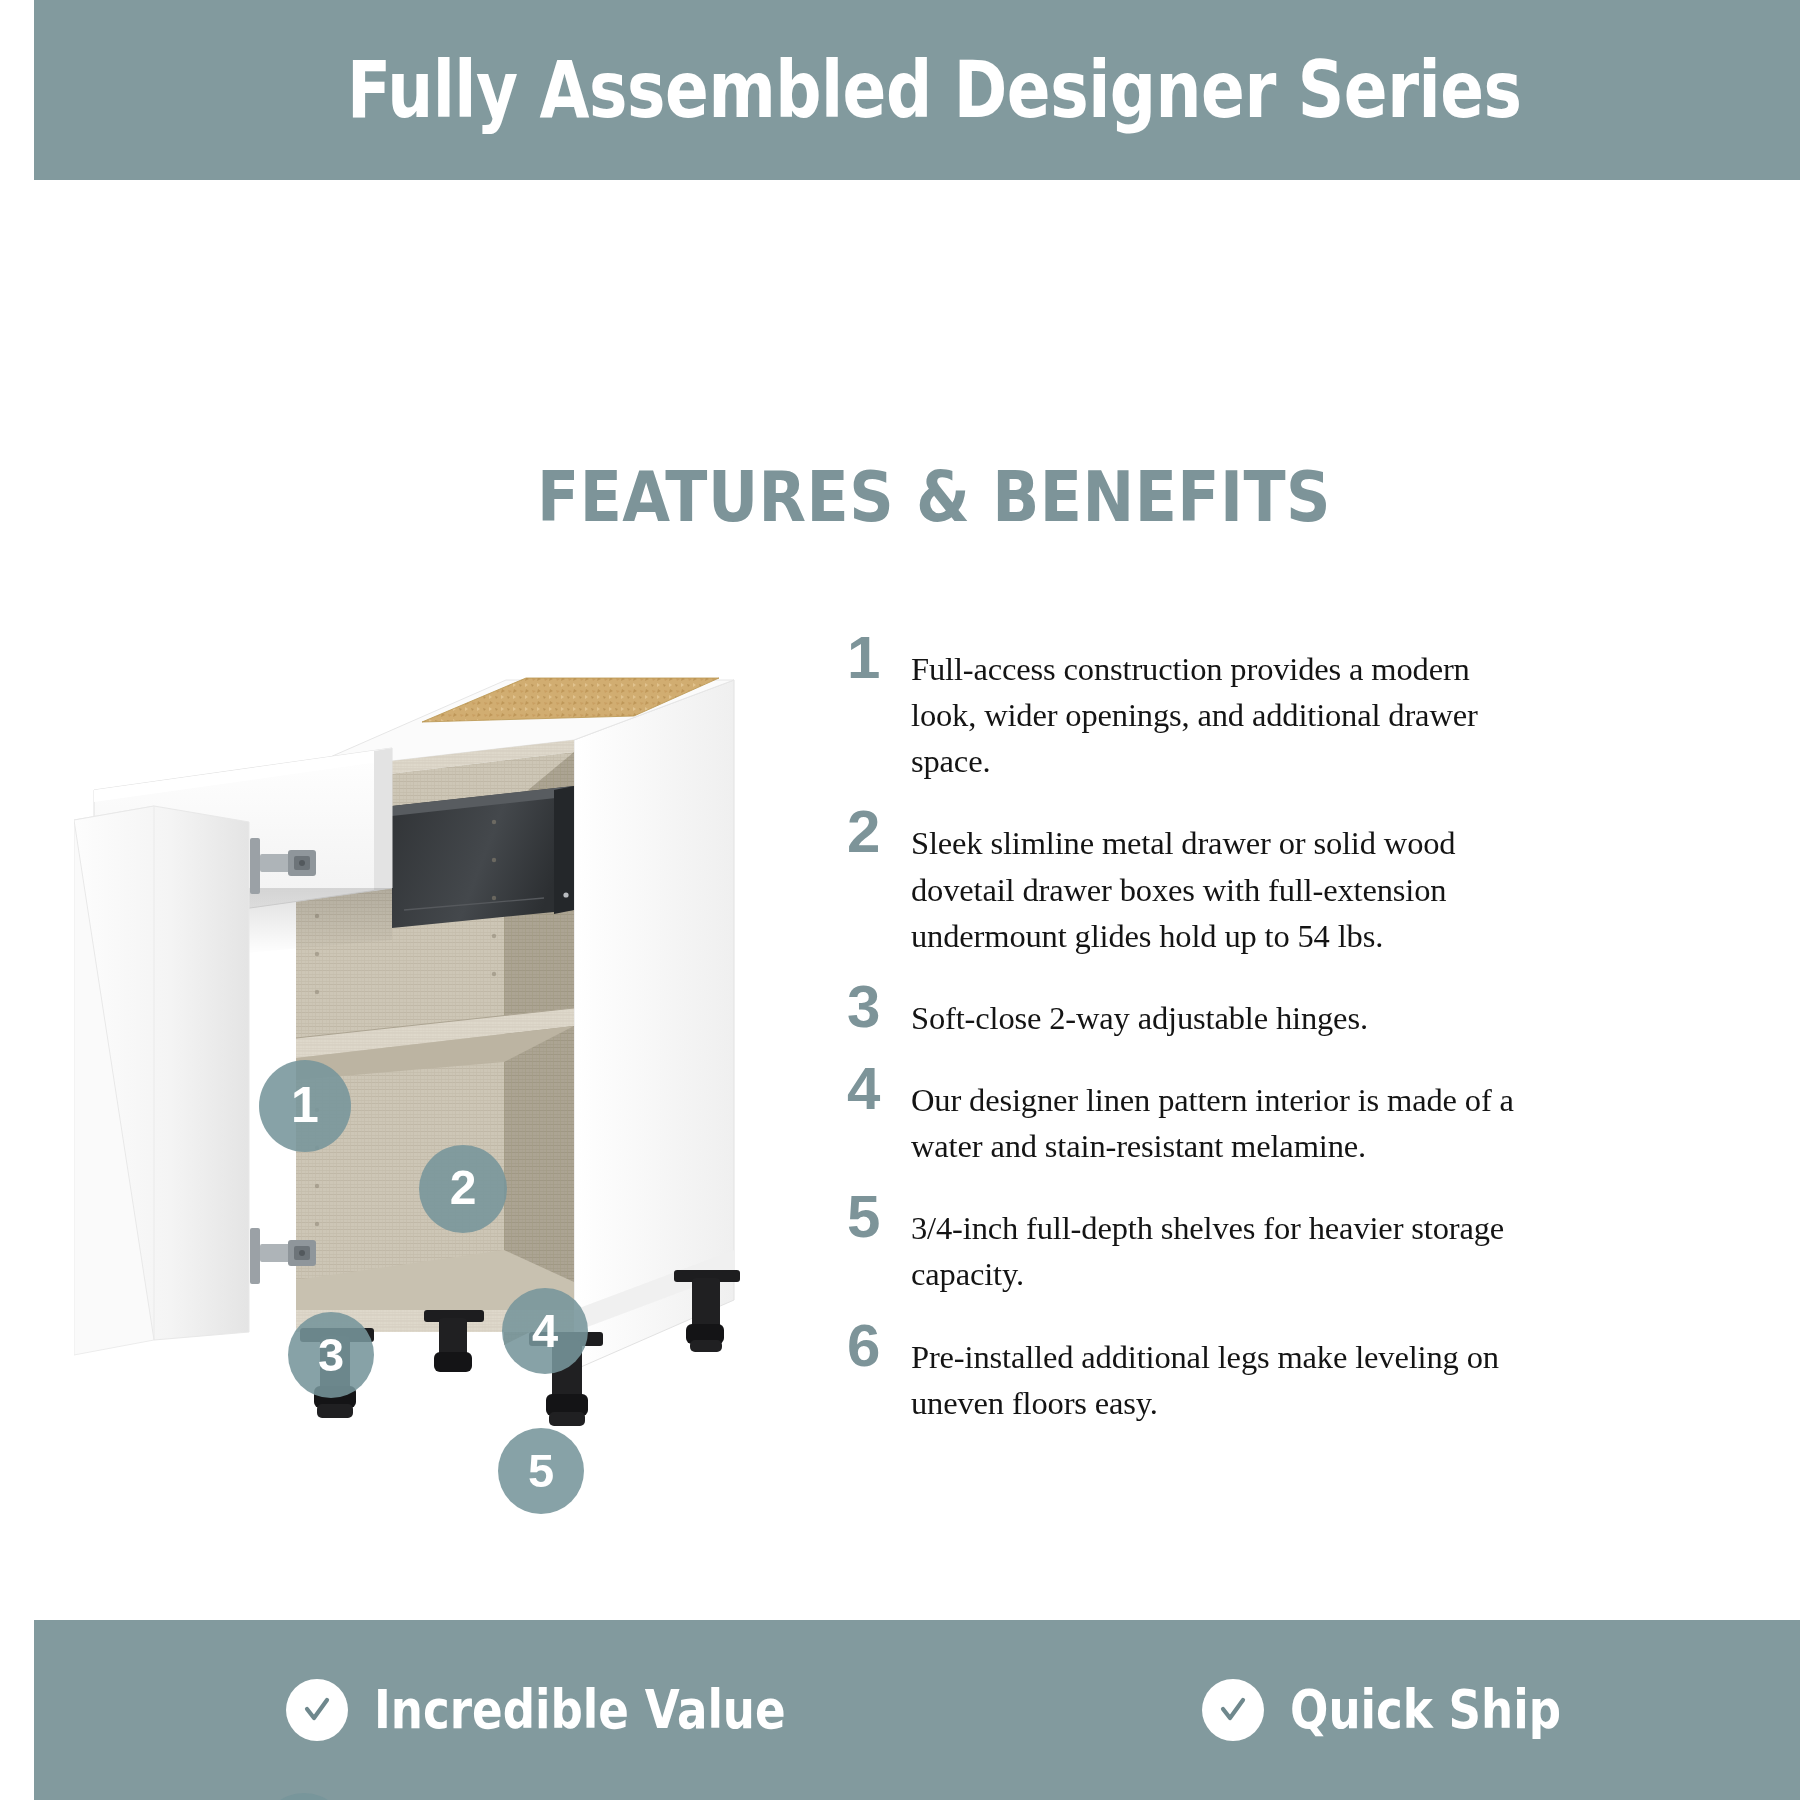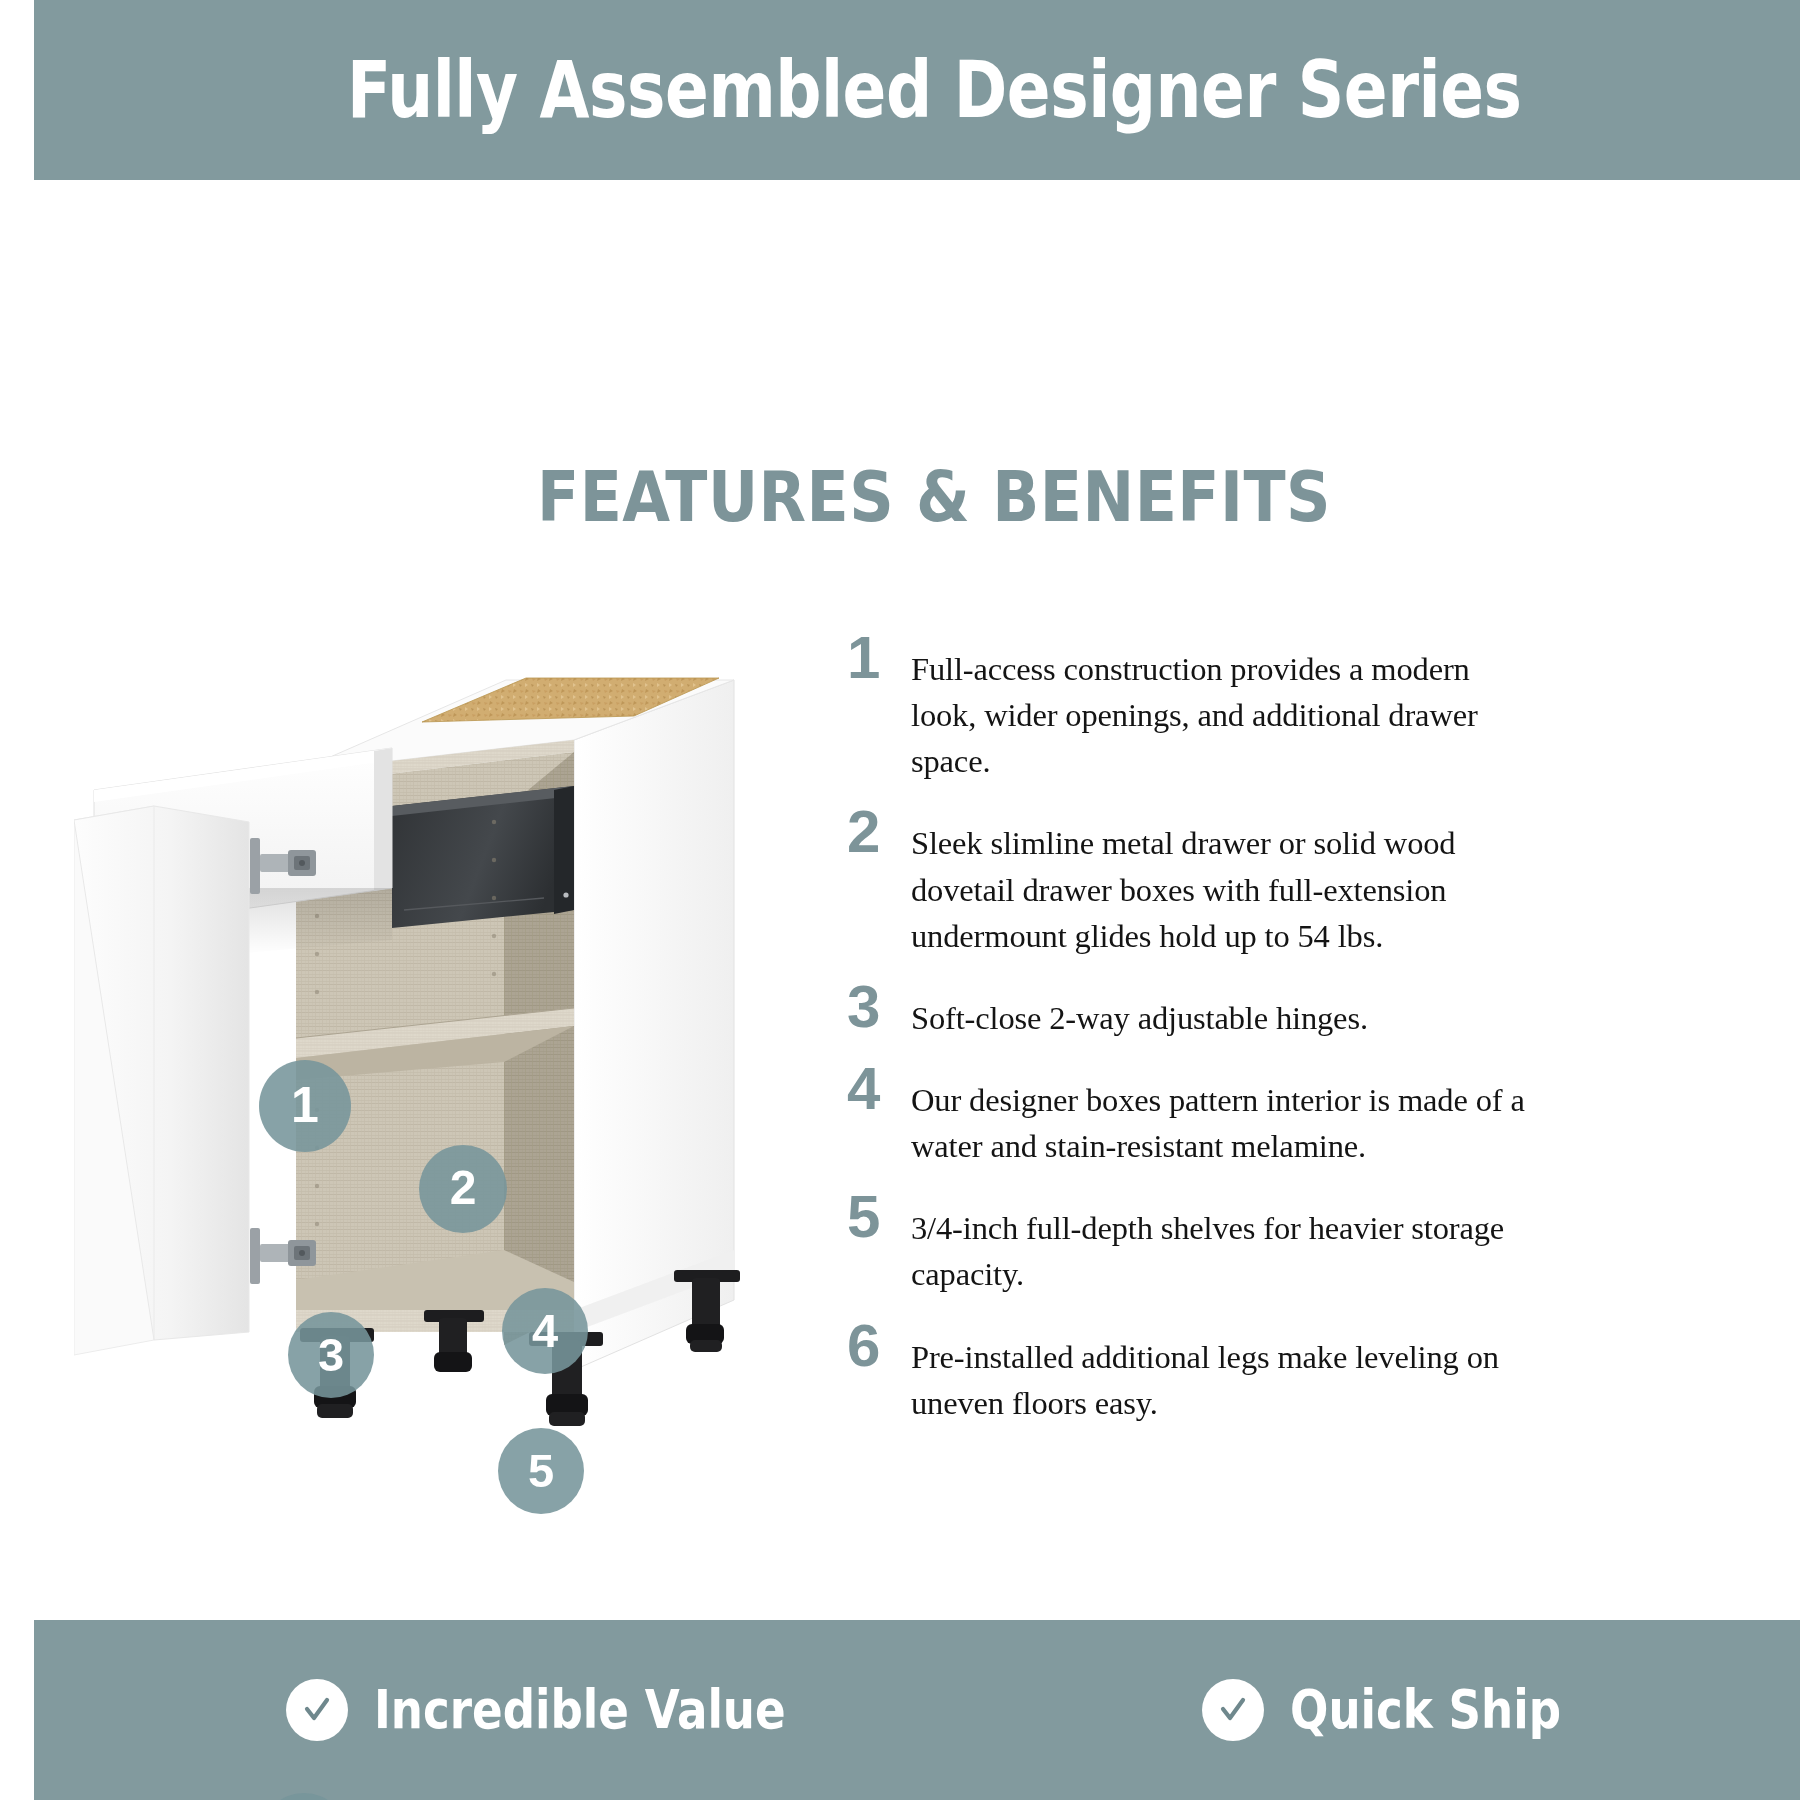--- a/index.html
+++ b/index.html
@@ -376,21 +376,21 @@
         <div class="feature-text">Sleek slimline metal drawer or solid wood dovetail drawer boxes with full-extension undermount glides hold up to 54 lbs.</div>
       </div>
 
       <div class="feature-row">
         <div class="feature-num">3</div>
         <div class="feature-text">Soft-close 2-way adjustable hinges.</div>
       </div>
 
       <div class="feature-row">
         <div class="feature-num">4</div>
-        <div class="feature-text">Our designer boxes pattern interior is made of a water and stain-resistant melamine.</div>
+        <div class="feature-text">Our designer linen pattern interior is made of a water and stain-resistant melamine.</div>
       </div>
 
       <div class="feature-row">
         <div class="feature-num">5</div>
         <div class="feature-text">3/4-inch full-depth shelves for heavier storage capacity.</div>
       </div>
 
       <div class="feature-row">
         <div class="feature-num">6</div>
         <div class="feature-text">Pre-installed additional legs make leveling on uneven floors easy.</div>

